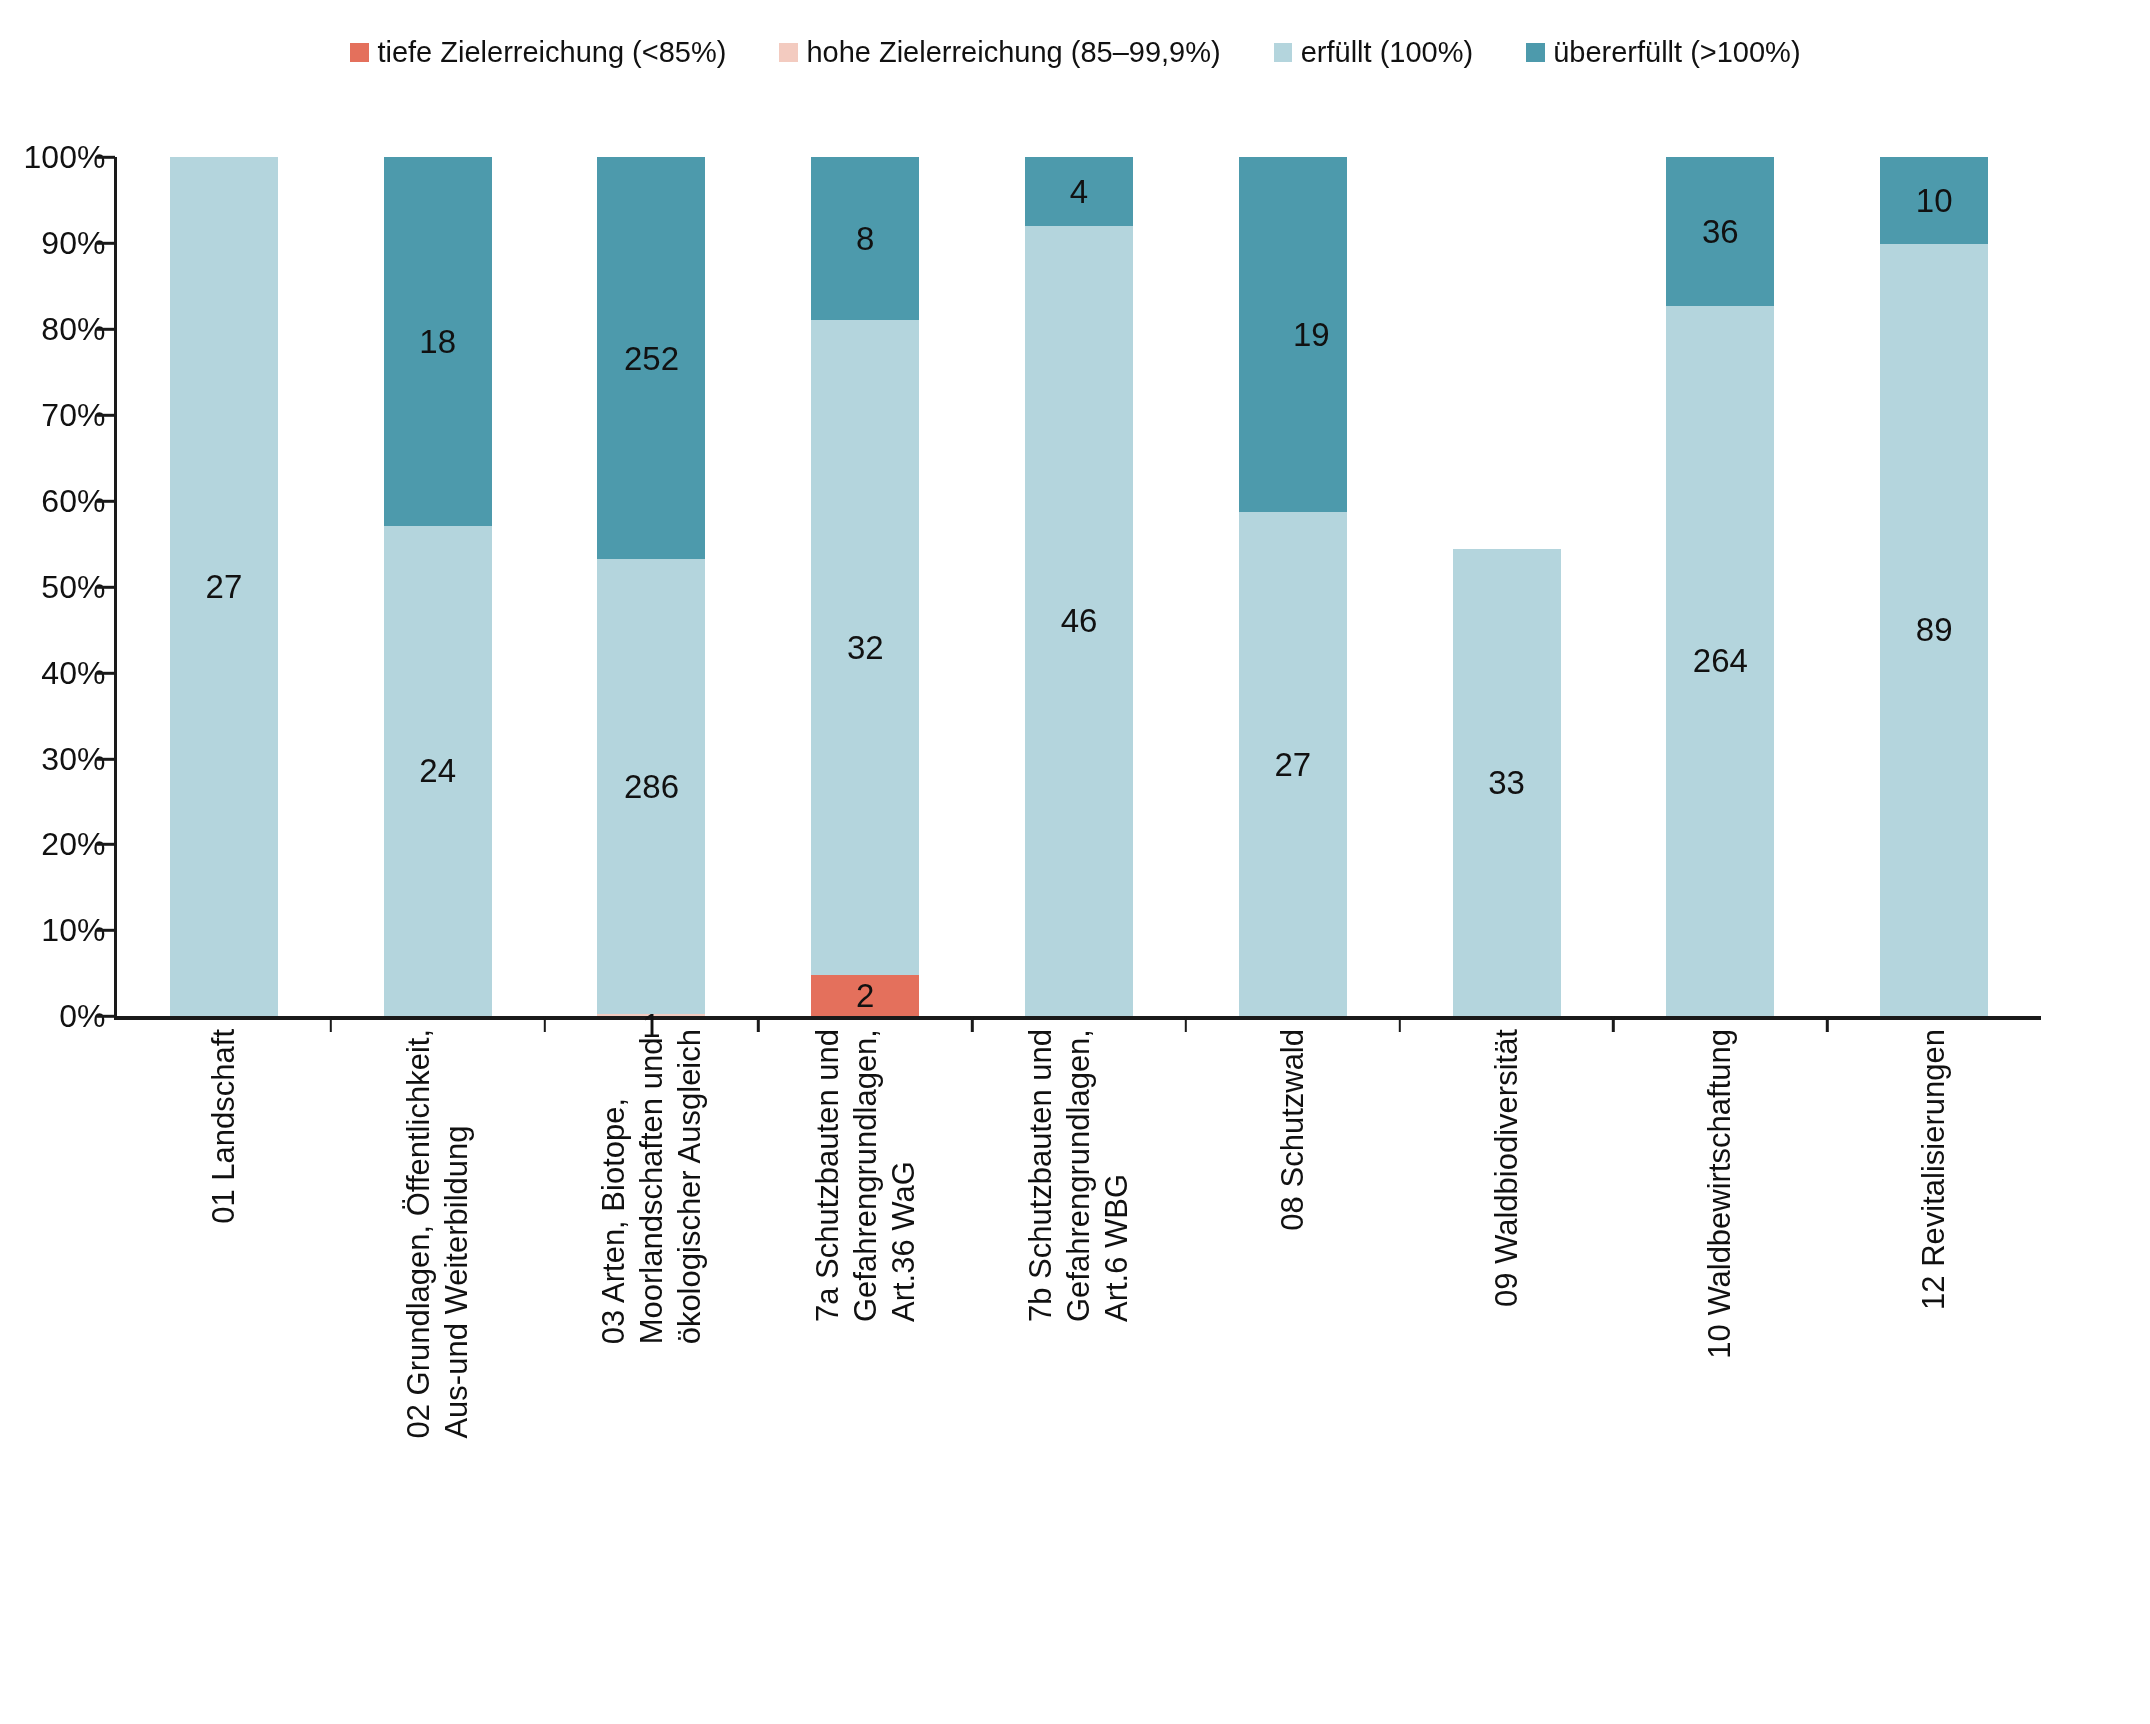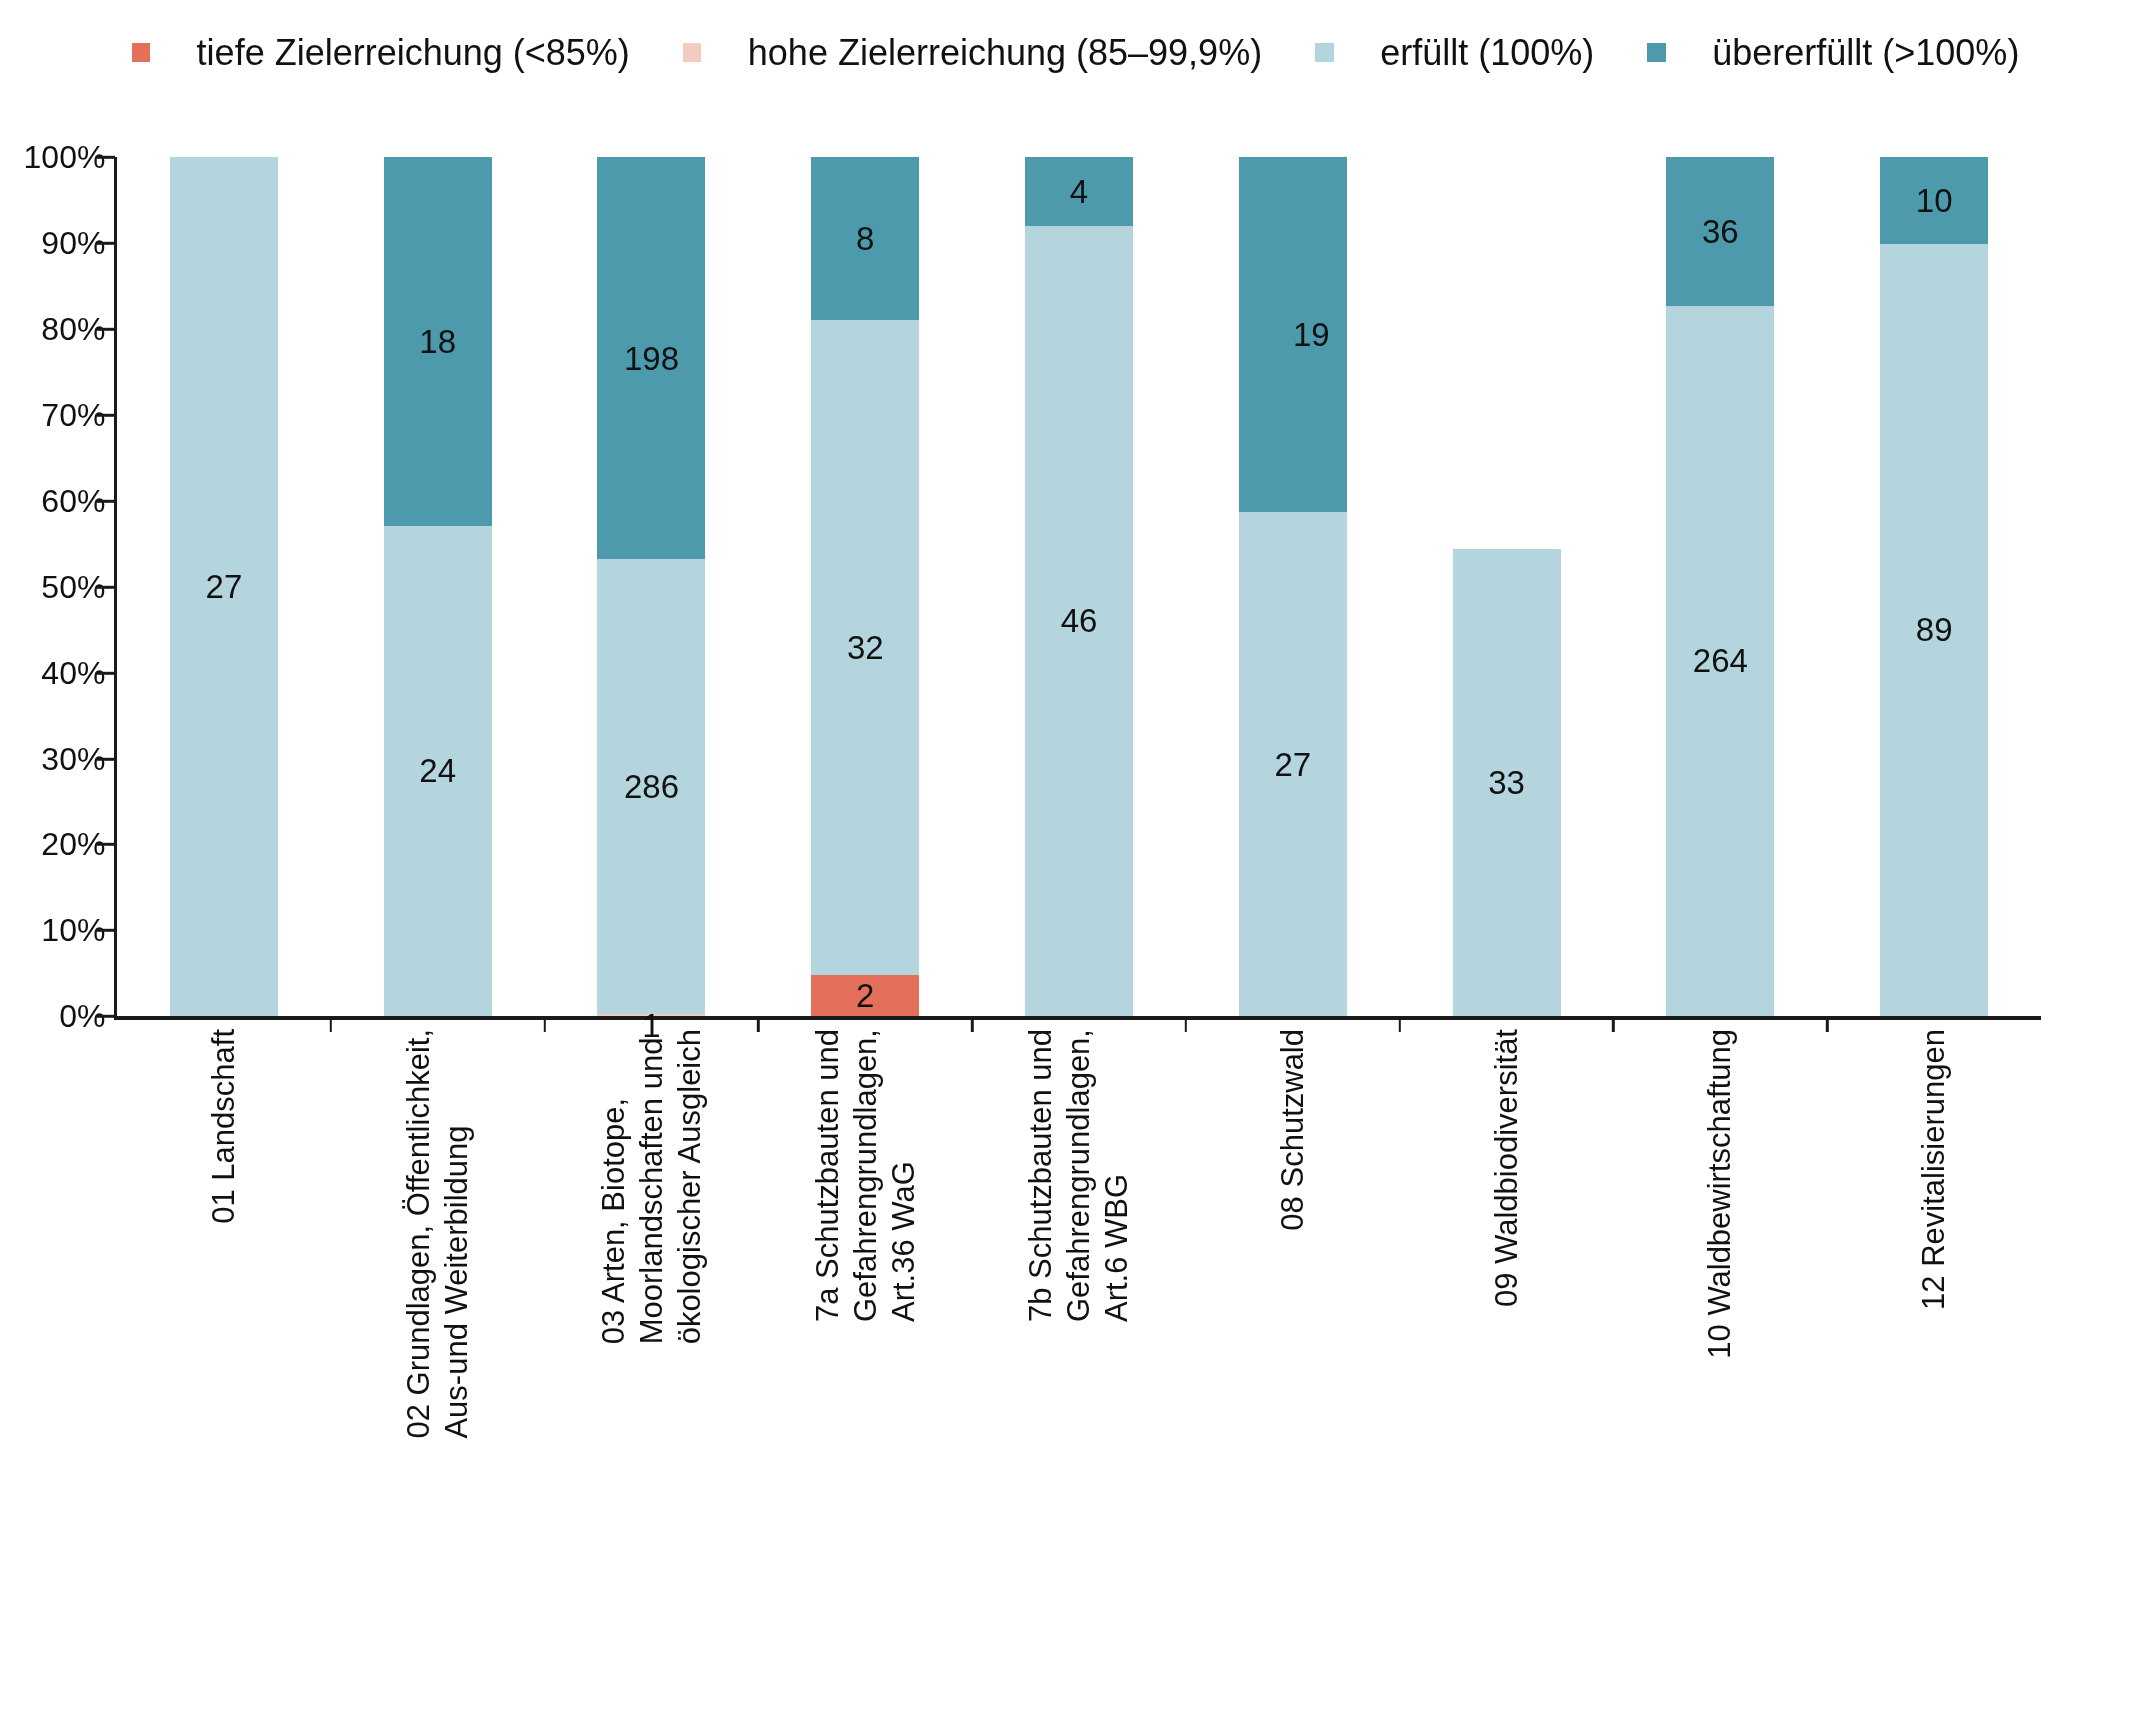--- a/index.html
+++ b/index.html
@@ -17,25 +17,24 @@
     left: 0; top: 31px;
     width: 2151px; height: 43px;
     display: flex;
     justify-content: center;
     align-items: center;
     gap: 53px;
   }
   .legend-item { display: flex; align-items: center; gap: 8.6px; }
   .legend-swatch { width: 18.4px; height: 18.4px; display: block; }
   .legend-label {
-    font-size: 36px;
+    font-size: 29px;
     color: #111111;
     white-space: nowrap;
     line-height: 1;
-    margin-left: 38px;
   }
 
   
   #plot-area {
     position: absolute;
     left: 0; top: 157px;
     width: 2151px; height: 859px;
   }
   
   #y-axis {
@@ -207,21 +206,21 @@
       </div>
       <div class="bar-slot">
         <div class="bar-stack">
           <div class="seg" style="background: rgb(243, 203, 192); height: 1.7px;">
             <span class="seg-label outside">1</span>
           </div>
           <div class="seg" style="background: rgb(180, 213, 221); height: 455px;">
             <span class="seg-label">286</span>
           </div>
           <div class="seg" style="background: rgb(77, 154, 172); height: 402px;">
-            <span class="seg-label">198</span>
+            <span class="seg-label">252</span>
           </div>
         </div>
         <div class="xtick" style="left: 100%;"></div>
       </div>
       <div class="bar-slot">
         <div class="bar-stack">
           <div class="seg" style="background: rgb(228, 112, 92); height: 41px;">
             <span class="seg-label">2</span>
           </div>
           <div class="seg" style="background: rgb(180, 213, 221); height: 655px;">

